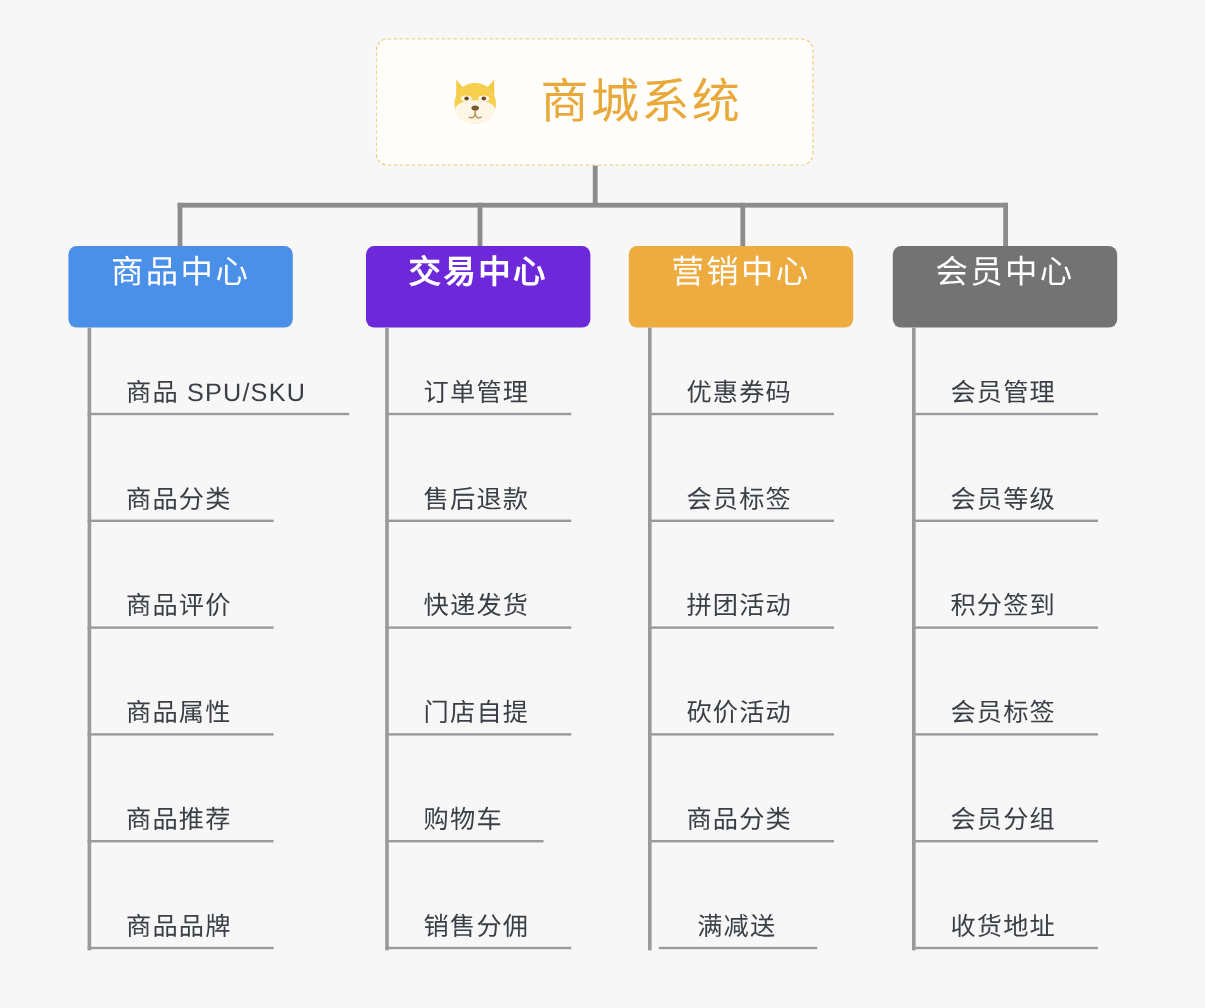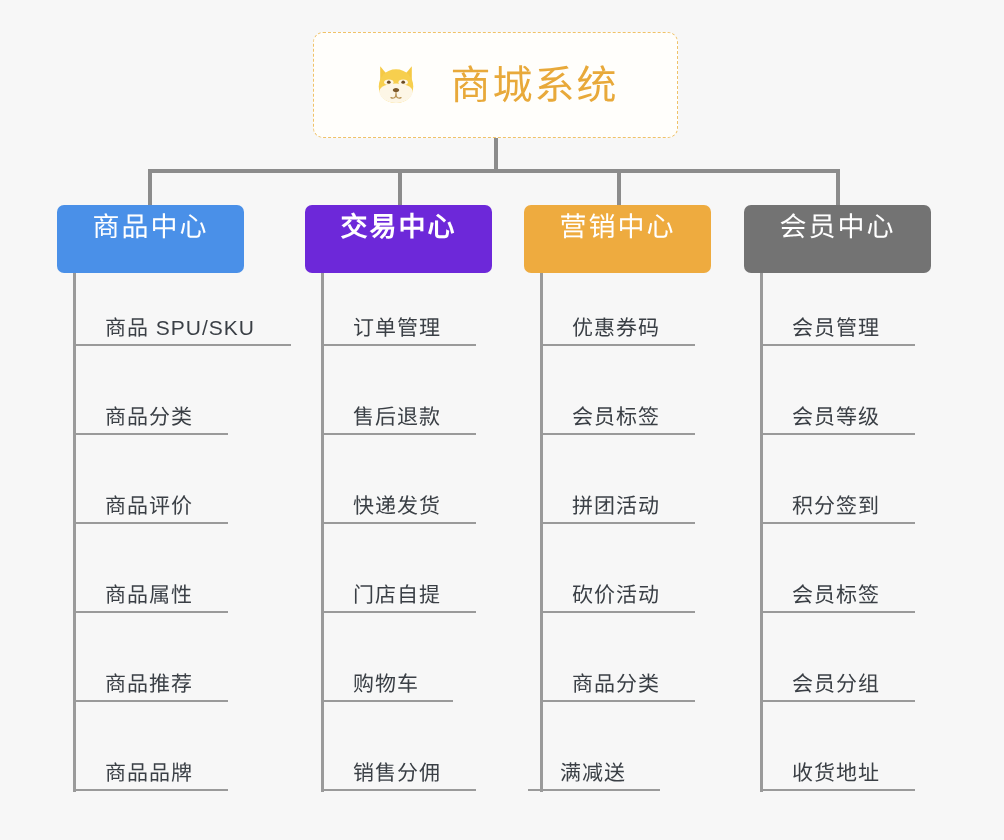--- a/index.html
+++ b/index.html
@@ -205,21 +205,21 @@
     </div>
     <div class="leaf" style="left:16px; top:273px; width:155px;">
       <span class="leaf-label">拼团活动</span>
     </div>
     <div class="leaf" style="left:16px; top:362px; width:155px;">
       <span class="leaf-label">砍价活动</span>
     </div>
     <div class="leaf" style="left:16px; top:451px; width:155px;">
       <span class="leaf-label">商品分类</span>
     </div>
-    <div class="leaf" style="left:4px; top:540px; width:132px;">
+    <div class="leaf" style="left:25px; top:540px; width:132px;">
       <span class="leaf-label">满减送</span>
     </div>
   </div>
 
   <div class="column" style="left:744px; width:250px;">
     <div class="cat-header" style="width:187px; background:#737373;">
       <span>会员中心</span>
     </div>
     <div class="spine" style="left:16px; top:68px; height:519px;"></div>
 

